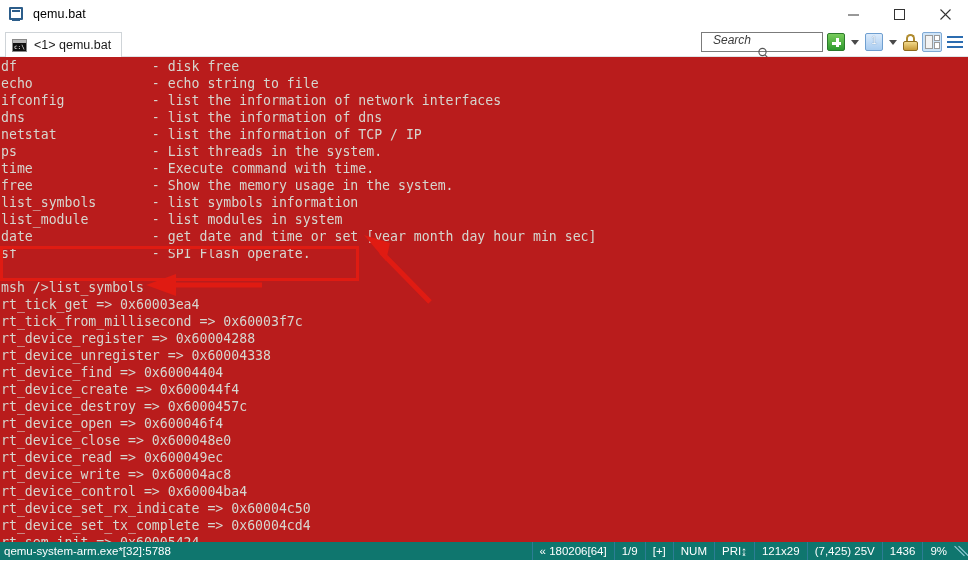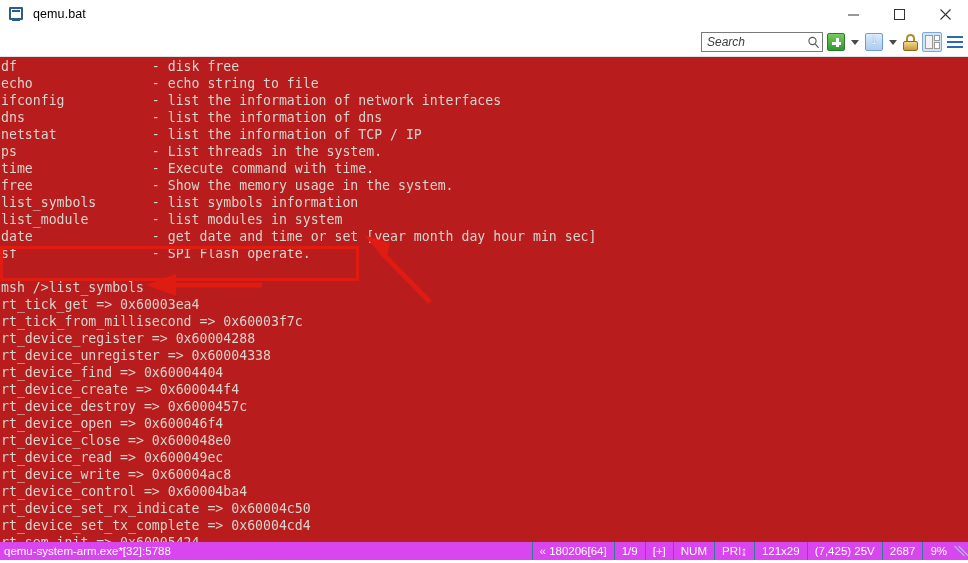--- a/index.html
+++ b/index.html
@@ -104,20 +104,21 @@
   .toolbar {
     position: absolute; right: 4px; bottom: 3px;
     display: flex; align-items: center; gap: 4px;
   }
   .searchbox {
     width: 122px; height: 20px;
     border: 1px solid #7b7b7b;
     background: #ffffff;
     display: flex; align-items: center;
     padding: 0 3px 0 5px;
+    flex-direction: column;
   }
   .searchbox input {
     border: none; outline: none;
     font-family: "Liberation Sans", sans-serif;
     font-size: 12px; font-style: italic;
     color: #3b3b3b;
     width: 100px; background: transparent;
   }
   .searchbox input::placeholder { color: #3b3b3b; font-style: italic; opacity: 1; }
   .mag { flex: 0 0 13px; height: 13px; }
@@ -228,21 +229,21 @@
   .anno-rect {
     left: 0px; top: 189px;
     width: 359px; height: 35px;
     border: 3px solid #e01b12;
   }
   .anno-svg { left: 0; top: 0; width: 968px; height: 488px; }
 
   
   .statusbar {
     height: 18px; flex: 0 0 18px;
-    background: #d946ef;
+    background: #0f766e;
     color: #ffffff;
     display: flex; align-items: center;
     font-size: 11.5px;
     position: relative;
   }
   .sb-left { padding-left: 4px; white-space: nowrap; }
   .sb-right {
     position: absolute; right: 0; top: 0; height: 18px;
     display: flex; align-items: center;
   }
@@ -287,20 +288,24 @@
       <div class="winbtn">
         <svg width="13" height="13" viewBox="0 0 13 13">
             <line x1="1.5" y1="1.5" x2="11.5" y2="11.5" stroke="#333" stroke-width="1.1"></line>
             <line x1="11.5" y1="1.5" x2="1.5" y2="11.5" stroke="#333" stroke-width="1.1"></line>
           </svg>
       </div>
     </div>
   </div>
 
   <div class="tabstrip">
+    <div class="tab">
+      <div class="tab-icon"></div>
+      <span class="tab-label">&lt;1&gt; qemu.bat</span>
+    </div>
 
     <div class="toolbar">
       <div class="searchbox">
         <input type="text" placeholder="Search" style="">
         <svg class="mag" viewBox="0 0 13 13">
           <circle cx="5.5" cy="5" r="3.6" fill="none" stroke="#555" stroke-width="1.1"></circle>
           <line x1="8.2" y1="7.8" x2="11.6" y2="11.8" stroke="#555" stroke-width="1.1"></line>
         </svg>
       </div>
       <div class="tbtn">
@@ -360,19 +365,19 @@
   <div class="statusbar">
     <div class="sb-left">qemu-system-arm.exe*[32]:5788</div>
     <div class="sb-right">
         <div class="sb-cell">« 180206[64]</div>
         <div class="sb-cell">1/9</div>
         <div class="sb-cell">[+]</div>
         <div class="sb-cell">NUM</div>
         <div class="sb-cell">PRI↨</div>
         <div class="sb-cell">121x29</div>
         <div class="sb-cell">(7,425) 25V</div>
-        <div class="sb-cell">2687</div>
+        <div class="sb-cell">1436</div>
         <div class="sb-cell">9%</div>
         <div class="sb-grip"></div>
       </div>
   </div>
 
 </div>
 
 </body></html>

